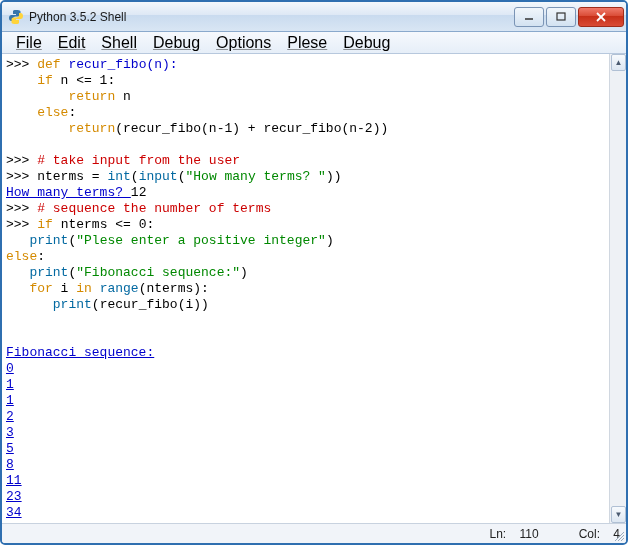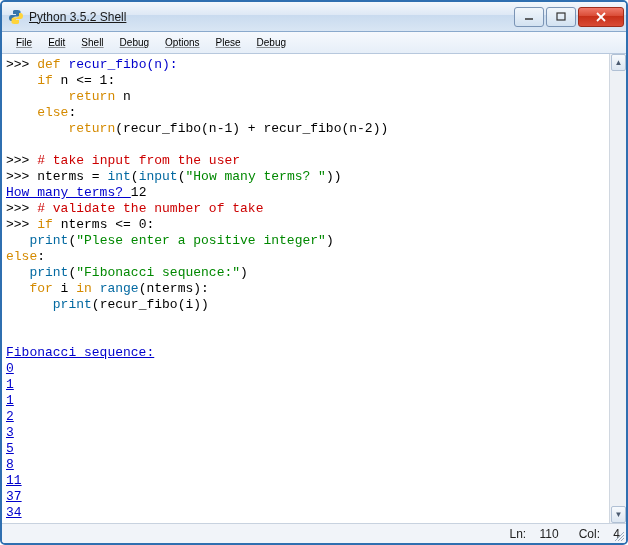--- a/index.html
+++ b/index.html
@@ -24,21 +24,20 @@
   }
   .app-icon {
     width: 16px; height: 16px;
     margin-right: 5px;
     display: flex; align-items: center; justify-content: center;
   }
   .title-text {
     flex: 1;
     color: #1a1a1a;
     font-size: 12px;
-    text-decoration: underline;
   }
   .win-btns { display: flex; gap: 0; }
   .win-btn {
     width: 30px; height: 20px;
     border: 1px solid #7a94b5;
     border-radius: 3px;
     margin-left: 2px;
     display: flex; align-items: center; justify-content: center;
     background: linear-gradient(to bottom, #f1f6fb, #d3e2f1);
     font-size: 10px;
@@ -58,21 +57,21 @@
     border-bottom: 1px solid #b7c8dd;
     display: flex;
     align-items: center;
     padding: 0 6px;
   }
   .menu-item {
     padding: 2px 8px;
     text-decoration: underline;
     text-decoration-color: rgba(0,0,0,0.4);
     color: #000;
-    font-size: 10px;
+    font-size: 16px;
   }
   .content-wrap {
     position: absolute;
     top: 52px; left: 0; right: 0; bottom: 20px;
     display: flex;
   }
   .editor {
     flex: 1;
     background: #fff;
     font-family: "Courier New", monospace;
@@ -106,20 +105,21 @@
     bottom: 0; left: 0; right: 0;
     height: 20px;
     background: #f1f4f9;
     border-top: 1px solid #c8d2df;
     display: flex;
     justify-content: flex-end;
     align-items: center;
     padding: 0 6px;
     font-size: 12px;
     color: #222;
+    gap: 20px;
   }
   .statusbar span { margin-left: 10px; }
   .k-key { color: #d48a00; }
   .k-def { color: #0000cc; }
   .k-com { color: #cc0000; text-align: center; }
   .k-str { color: #008800; }
   .k-bi  { color: #0369a1; }
   .k-out { color: #0000cc; text-decoration: underline; }
   .prompt { color: #000; }
   .resize-grip {
@@ -176,39 +176,39 @@
 <div class="content-wrap">
   <div class="editor"><span class="prompt">&gt;&gt;&gt; </span><span class="k-key">def</span><span class="k-def"> recur_fibo(n):</span>
 <span class="k-key">    if</span><span> n &lt;= 1:</span>
 <span class="k-key">        return</span><span> n</span>
 <span class="k-key">    else</span><span>:</span>
 <span class="k-key">        return</span><span>(recur_fibo(n-1) + recur_fibo(n-2))</span>
 
 <span class="prompt">&gt;&gt;&gt; </span><span class="k-com"># take input from the user</span>
 <span class="prompt">&gt;&gt;&gt; </span><span>nterms = </span><span class="k-bi">int</span><span>(</span><span class="k-bi">input</span><span>(</span><span class="k-str">"How many terms? "</span><span>))</span>
 <span class="k-out">How many terms? </span><span>12</span>
-<span class="prompt">&gt;&gt;&gt; </span><span class="k-com"># validate the number of take</span>
+<span class="prompt">&gt;&gt;&gt; </span><span class="k-com"># sequence the number of terms</span>
 <span class="prompt">&gt;&gt;&gt; </span><span class="k-key">if</span><span> nterms &lt;= 0:</span>
 <span>   </span><span class="k-bi">print</span><span>(</span><span class="k-str">"Plese enter a positive integer"</span><span>)</span>
 <span class="k-key">else</span><span>:</span>
 <span>   </span><span class="k-bi">print</span><span>(</span><span class="k-str">"Fibonacci sequence:"</span><span>)</span>
 <span>   </span><span class="k-key">for</span><span> i </span><span class="k-key">in</span><span> </span><span class="k-bi">range</span><span>(nterms):</span>
 <span>      </span><span class="k-bi">print</span><span>(recur_fibo(i))</span>
 
 
 <span class="k-out">Fibonacci sequence:</span>
 <span class="k-out">0</span>
 <span class="k-out">1</span>
 <span class="k-out">1</span>
 <span class="k-out">2</span>
 <span class="k-out">3</span>
 <span class="k-out">5</span>
 <span class="k-out">8</span>
 <span class="k-out">11</span>
-<span class="k-out">37</span>
+<span class="k-out">23</span>
 <span class="k-out">34</span>
 <span class="k-out">55</span>
 
 </div>
   <div class="scrollbar">
     <div class="sb-btn up">▲</div>
     <div class="sb-btn down">▼</div>
   </div>
 </div>
 

